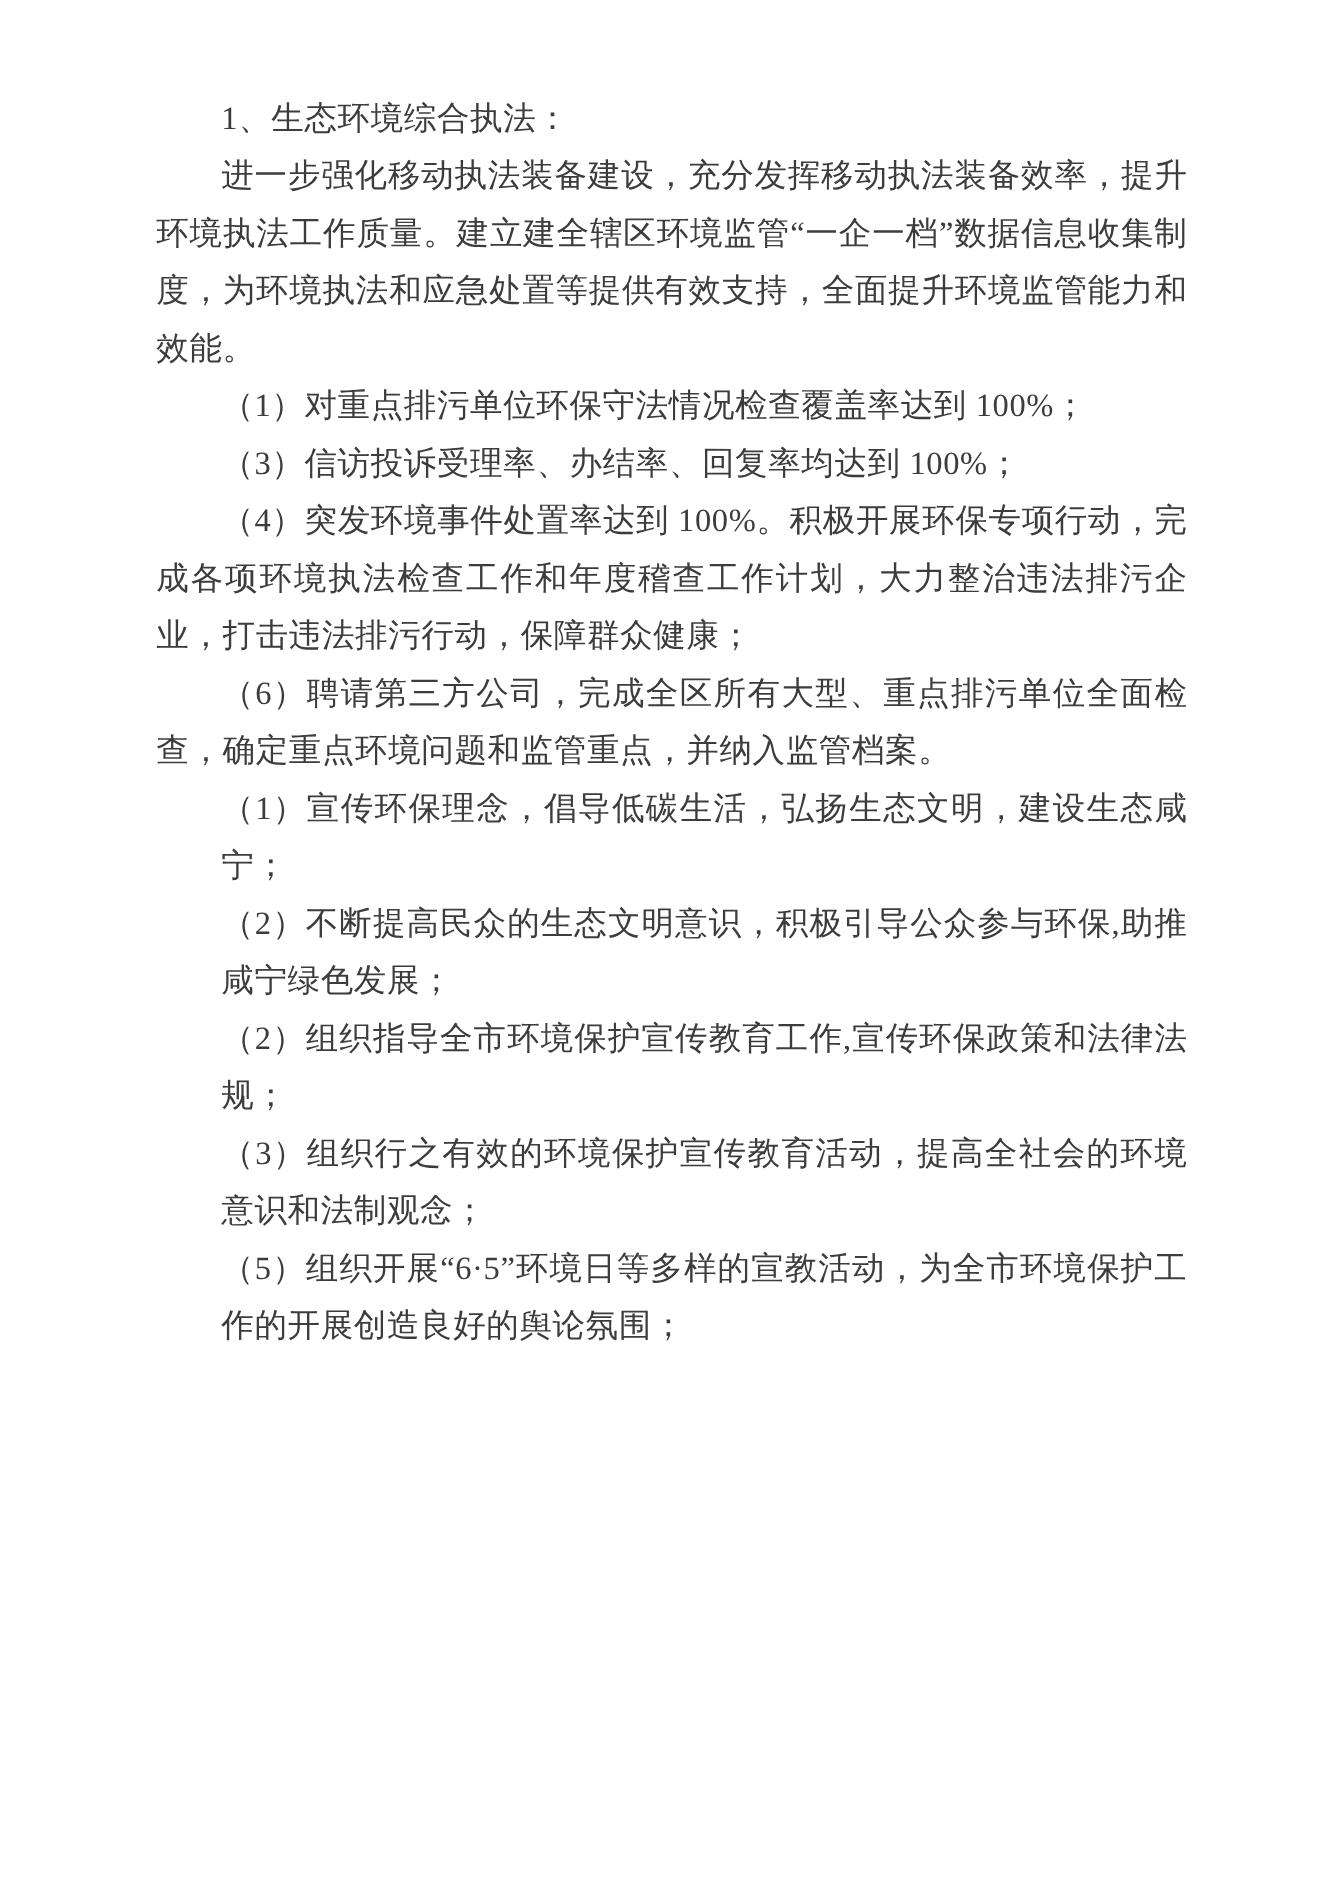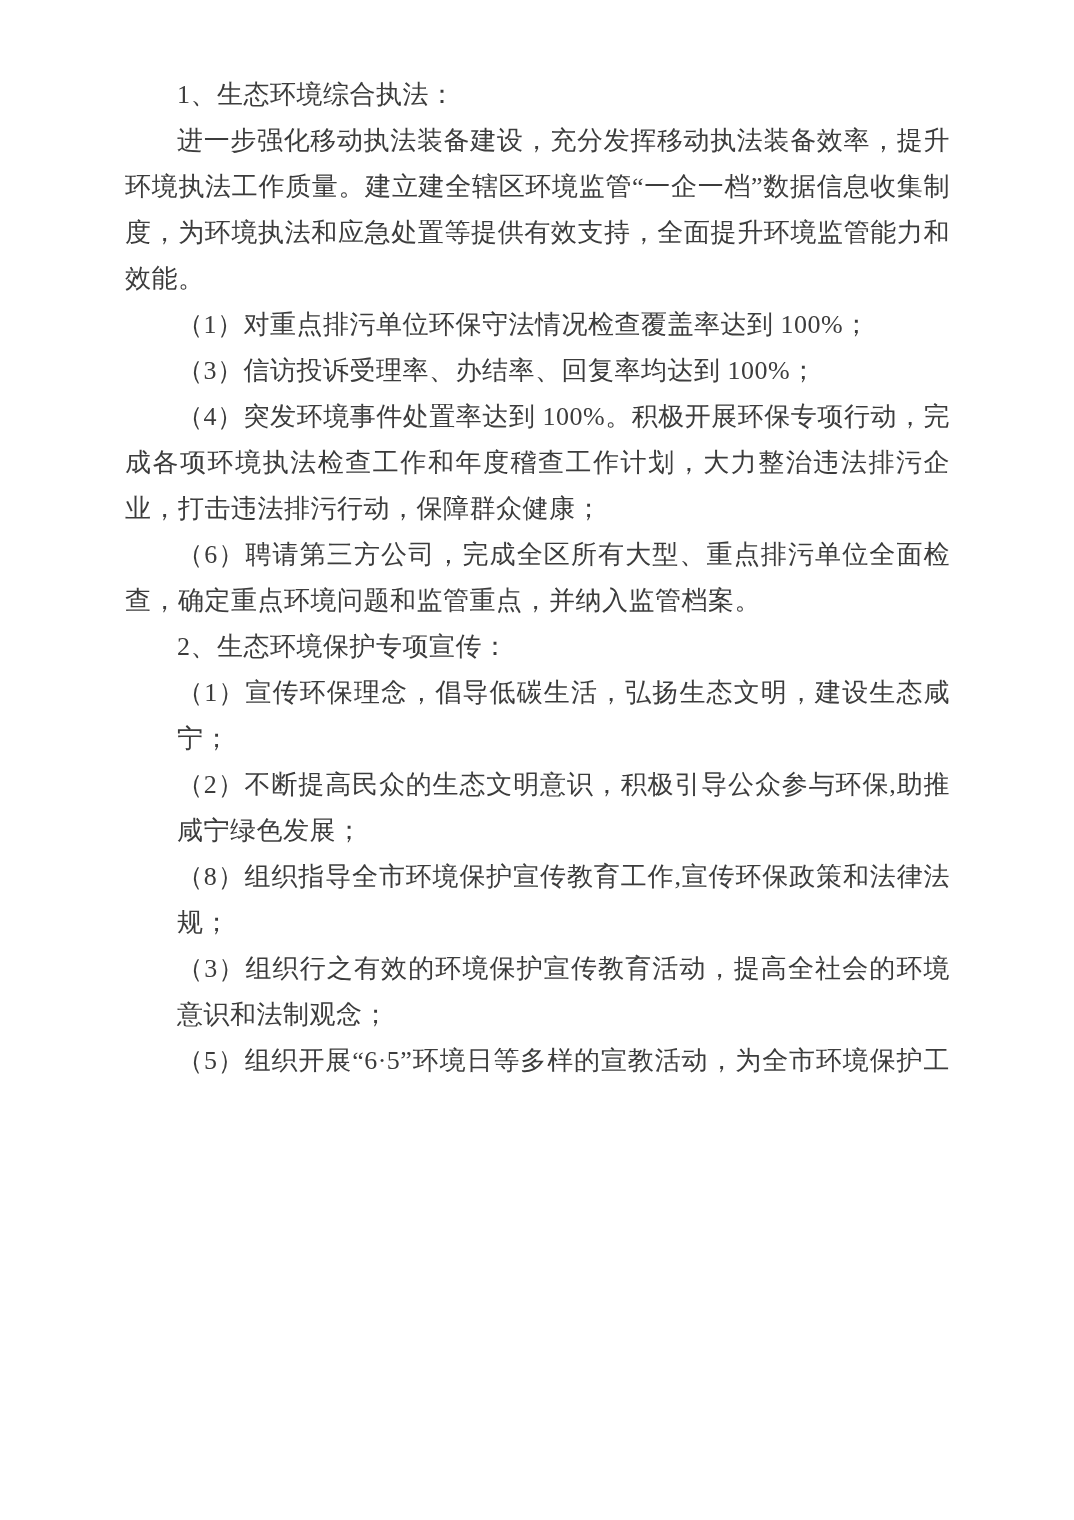--- a/index.html
+++ b/index.html
@@ -47,22 +47,21 @@
 <div class="page">
   <div class="content">
 
     <p class="para">1、生态环境综合执法：</p>
     <p class="para">进一步强化移动执法装备建设，充分发挥移动执法装备效率，提升环境执法工作质量。建立建全辖区环境监管“一企一档”数据信息收集制度，为环境执法和应急处置等提供有效支持，全面提升环境监管能力和效能。</p>
     <p class="para">（1）对重点排污单位环保守法情况检查覆盖率达到 100%；</p>
     <p class="para">（3）信访投诉受理率、办结率、回复率均达到 100%；</p>
     <p class="para">（4）突发环境事件处置率达到 100%。积极开展环保专项行动，完成各项环境执法检查工作和年度稽查工作计划，大力整治违法排污企业，打击违法排污行动，保障群众健康；</p>
     <p class="para">（6）聘请第三方公司，完成全区所有大型、重点排污单位全面检查，确定重点环境问题和监管重点，并纳入监管档案。</p>
 
-    <p class="para">2、生态环境保护专项宣传：</p>
     <p class="item2">（1）宣传环保理念，倡导低碳生活，弘扬生态文明，建设生态咸宁；</p>
     <p class="item2">（2）不断提高民众的生态文明意识，积极引导公众参与环保,助推咸宁绿色发展；</p>
-    <p class="item2">（8）组织指导全市环境保护宣传教育工作,宣传环保政策和法律法规；</p>
+    <p class="item2">（2）组织指导全市环境保护宣传教育工作,宣传环保政策和法律法规；</p>
     <p class="item2">（3）组织行之有效的环境保护宣传教育活动，提高全社会的环境意识和法制观念；</p>
     <p class="item2">（5）组织开展“6·5”环境日等多样的宣教活动，为全市环境保护工作的开展创造良好的舆论氛围；</p>
     <p class="item2">（4）倡导生产生活方式绿色化；</p>
 
   </div>
 </div>
 
 </body></html>

